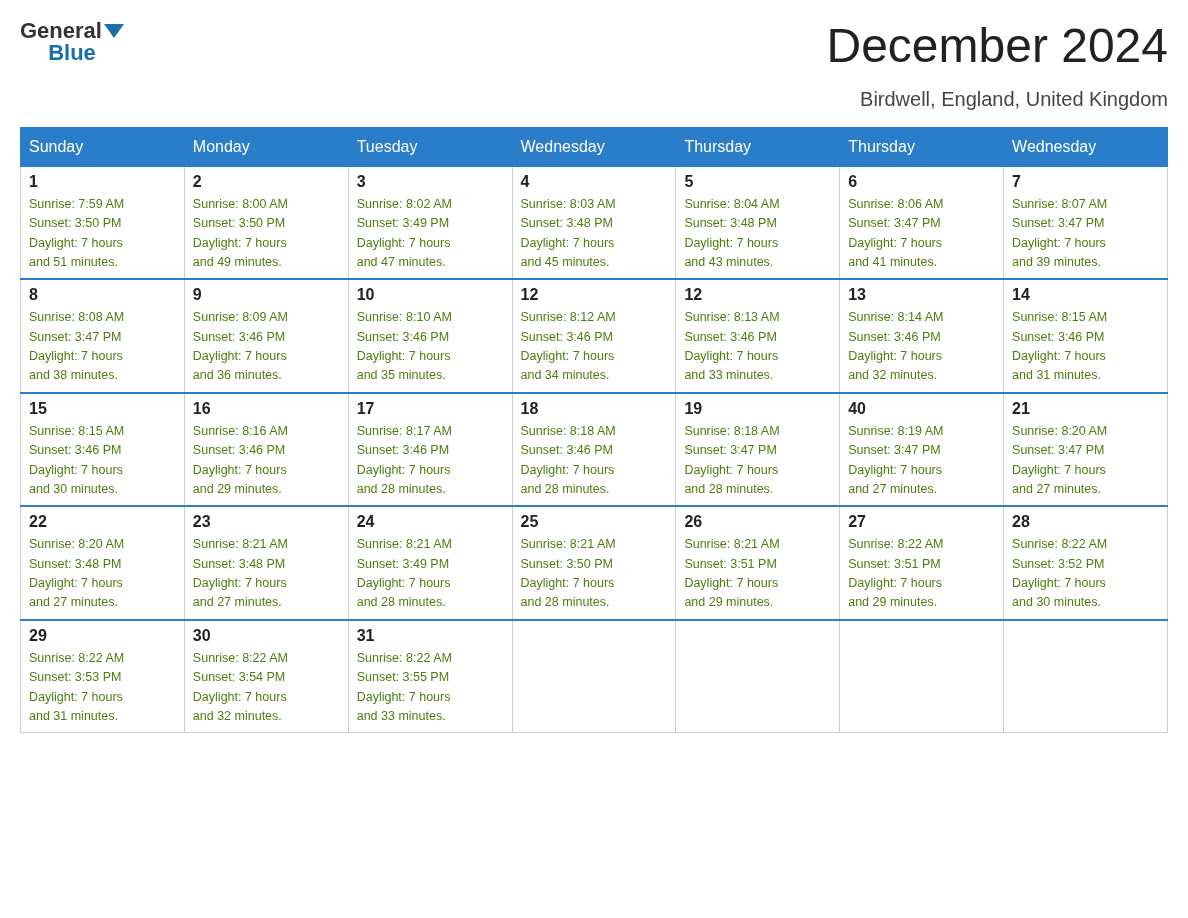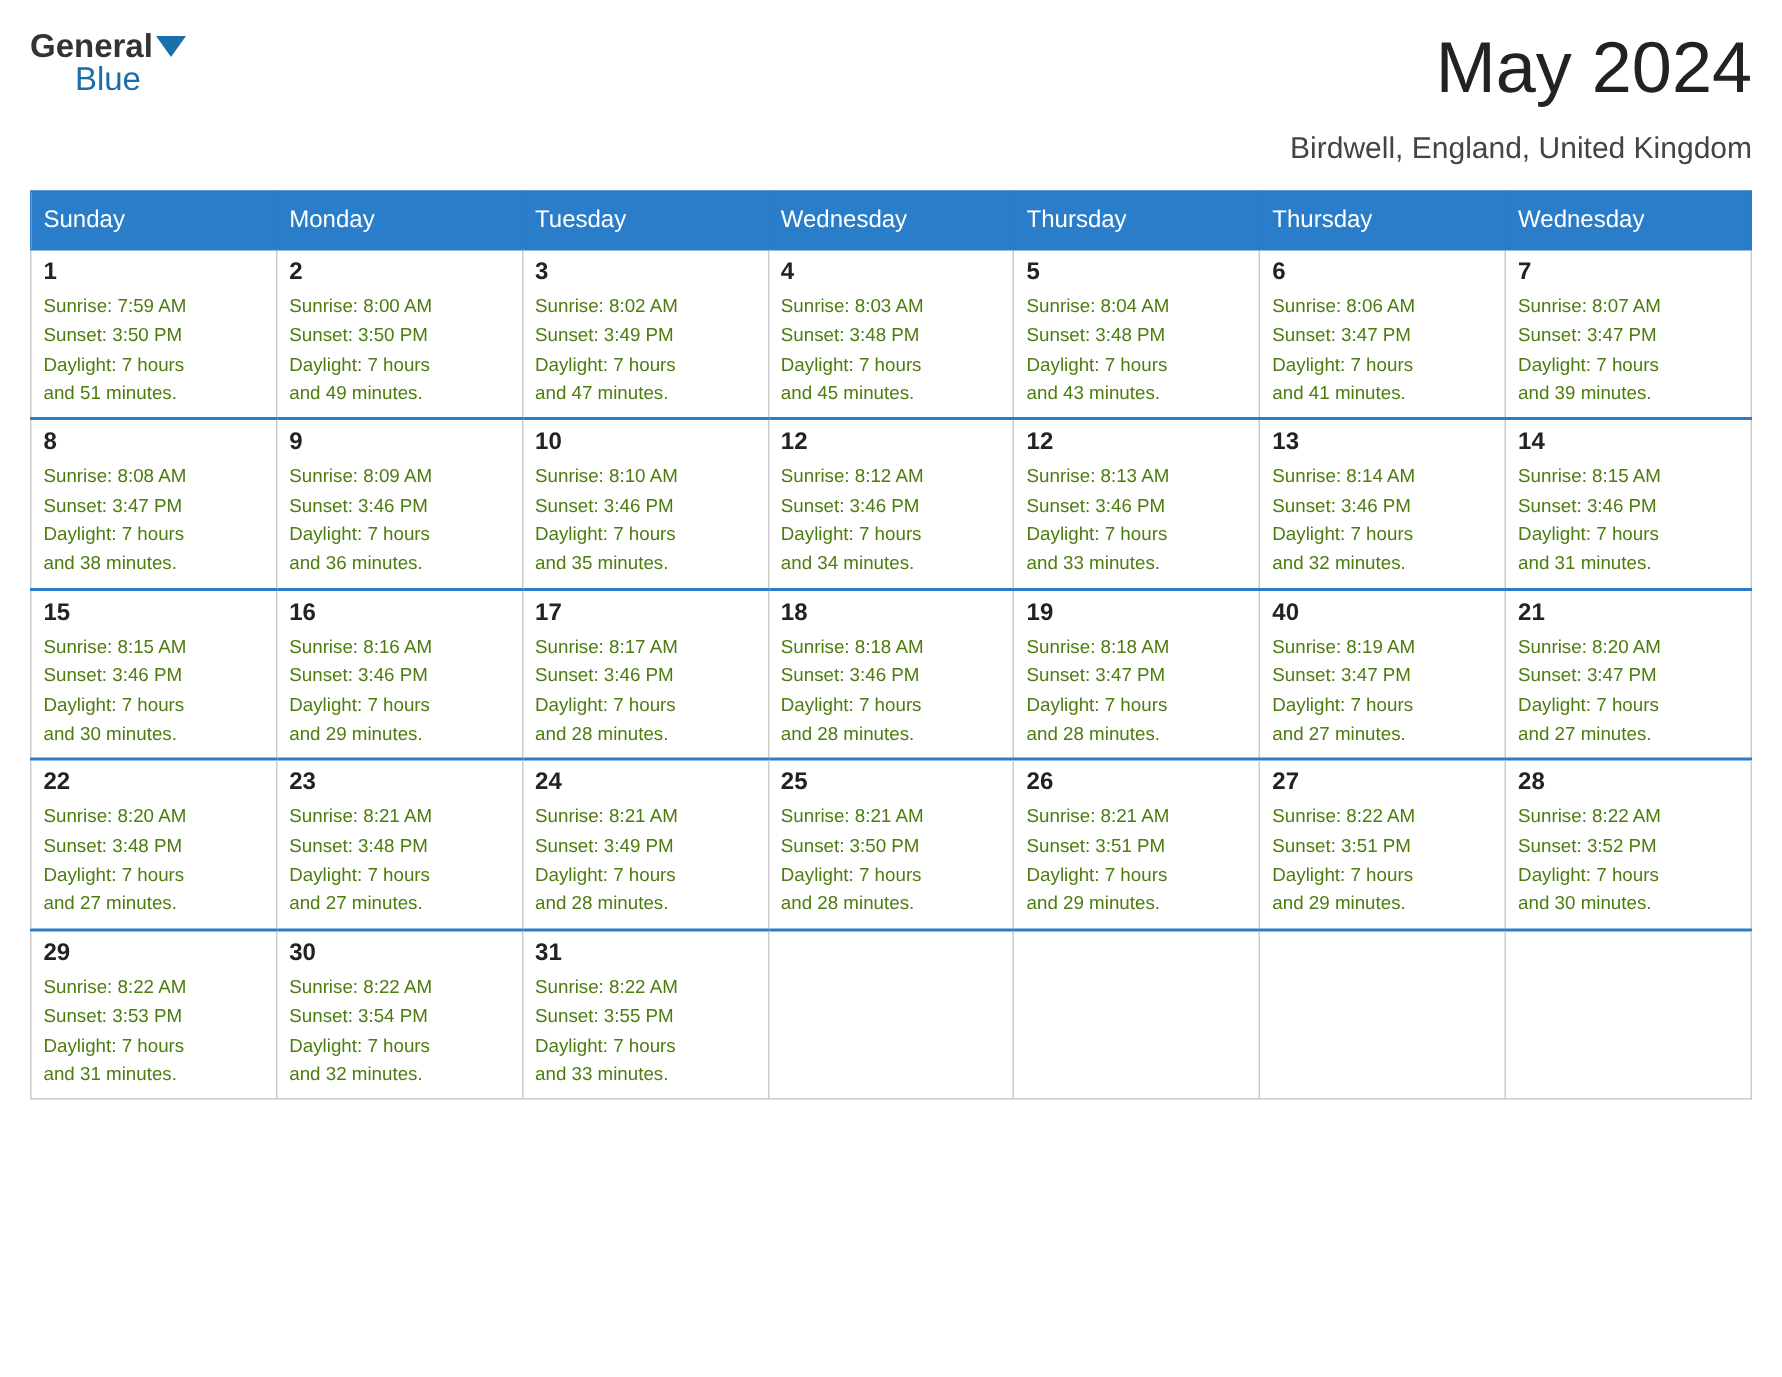--- a/index.html
+++ b/index.html
@@ -22,21 +22,21 @@
       align-items: center;
     }
     .logo-general {
       font-size: 22px;
       font-weight: bold;
       color: #333;
       line-height: 1;
     }
     .logo-blue {
       font-size: 22px;
-      font-weight: normal;
+      font-weight: bold;
       color: #1a6fa8;
       line-height: 1;
     }
     .logo-triangle {
       display: inline-block;
       width: 0;
       height: 0;
       border-left: 10px solid transparent;
       border-right: 10px solid transparent;
       border-top: 14px solid #1a6fa8;
@@ -111,21 +111,21 @@
   <div class="logo">
     <div class="logo-line">
       <span class="logo-general">General</span>
       <span class="logo-triangle"></span>
     </div>
     <div class="logo-line">
       <span class="logo-blue">Blue</span>
     </div>
   </div>
   <div class="title-block">
-    <div class="month-title">May 2024</div>
+    <div class="month-title">December 2024</div>
     <div class="location">Birdwell, England, United Kingdom</div>
   </div>
 </div>
 
 <table class="calendar">
   <thead>
     <tr id="header-row">
     <th>Sunday</th>
         <th>Monday</th>
         <th>Tuesday</th>

